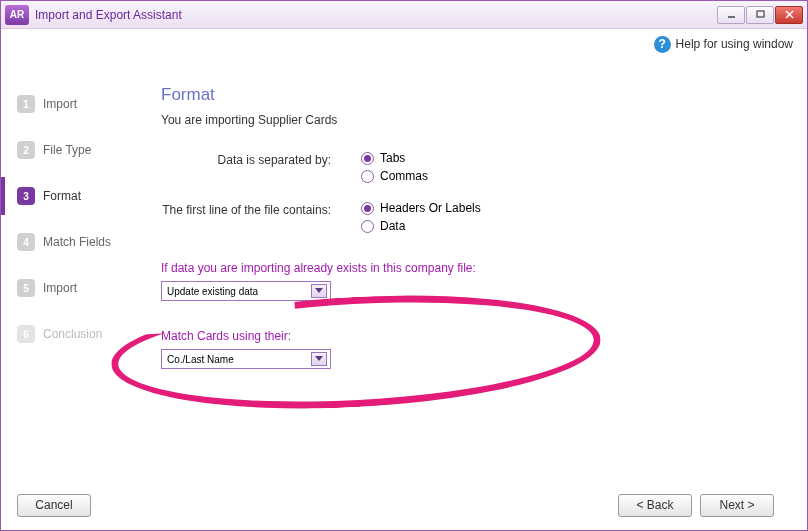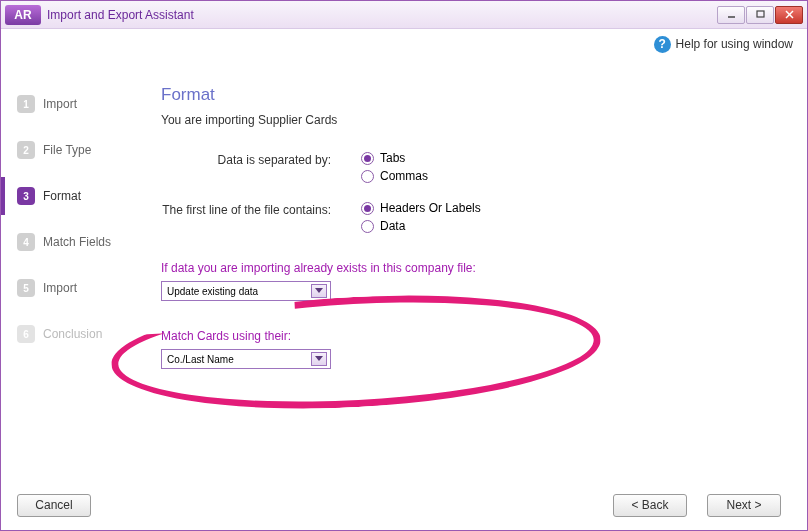--- a/index.html
+++ b/index.html
@@ -1,19 +1,19 @@
 <!DOCTYPE html>
 <html><head>
   <meta charset="utf-8">
   <style>
     * {margin:0;padding:0;box-sizing:border-box;}
     body {font-family:"Segoe UI",Tahoma,sans-serif;font-size:12px;background:#fff;}
     .window {width:808px;height:531px;border:1px solid #9a5ab3;position:relative;background:#fff;}
     .titlebar {height:28px;background:linear-gradient(#f8f4fb,#ece0f3);border-bottom:1px solid #d9c9e6;display:flex;align-items:center;padding:0 4px;}
-    .app-icon {width:36px;height:20px;background:linear-gradient(#b96cd8,#7a3ba3);border-radius:3px;color:#fff;font-size:12px;font-weight:bold;display:flex;align-items:center;justify-content:center;margin-right:6px;}
+    .app-icon {width:24px;height:20px;background:linear-gradient(#b96cd8,#7a3ba3);border-radius:3px;color:#fff;font-size:10px;font-weight:bold;display:flex;align-items:center;justify-content:center;margin-right:6px;}
     .title-text {color:#6a289a;font-size:12px;flex:1;}
     .win-controls {display:flex;gap:1px;}
     .win-btn {width:28px;height:18px;border:1px solid #b7a3c9;background:linear-gradient(#fdfcfe,#e8def0);display:flex;align-items:center;justify-content:center;font-size:10px;color:#555;border-radius:2px;}
     .win-btn.close {background:linear-gradient(#f07a71,#c9382e);color:#fff;border-color:#a03028;}
     .help-row {height:30px;display:flex;justify-content:flex-end;align-items:center;padding:0 14px;}
     .help-link {display:flex;align-items:center;gap:5px;color:#333;}
     .help-icon {width:17px;height:17px;border-radius:50%;background:#2e8fd6;color:#fff;font-weight:bold;display:flex;align-items:center;justify-content:center;font-size:12px;}
     .body {position:absolute;top:58px;bottom:50px;left:0;right:0;display:flex;}
     .sidebar {width:140px;padding:26px 0 0 14px;}
     .step {display:flex;align-items:center;height:38px;margin-bottom:8px;color:#666;font-size:12px;position:relative;padding-left:2px;}
@@ -29,21 +29,21 @@
     .row {display:flex;align-items:flex-start;margin-bottom:8px;}
     .label-col {width:200px;text-align:right;padding-right:30px;color:#333;padding-top:2px;}
     .options-col {display:flex;flex-direction:column;gap:4px;}
     .radio {display:flex;align-items:center;gap:6px;}
     .radio-outer {width:13px;height:13px;border-radius:50%;border:1px solid #8b5aa8;display:flex;align-items:center;justify-content:center;background:#fff;}
     .radio-outer.checked::after {content:"";width:7px;height:7px;border-radius:50%;background:#7a38a3;}
     .section-label {margin-top:18px;color:#a21caf;margin-bottom:6px;}
     .dropdown {width:170px;height:20px;border:1px solid #9d74be;background:#fff;display:flex;align-items:center;padding:0 3px 0 5px;font-size:10px;justify-content:space-between;}
     .dd-btn {width:16px;height:14px;border:1px solid #9d74be;background:linear-gradient(#f5effa,#e2d4ee);display:flex;align-items:center;justify-content:center;}
     .dd-btn svg {display:block;}
-    .footer {position:absolute;bottom:0;left:0;right:10px;height:50px;display:flex;align-items:center;padding:0 16px;gap:20px;}
+    .footer {position:absolute;bottom:0;left:0;right:17px;height:50px;display:flex;align-items:center;padding:0 16px;gap:8px;}
     .spacer {flex:1;}
     .btn {min-width:74px;height:23px;border:1px solid #9a9a9a;background:linear-gradient(#fdfdfd,#e5e5e5);border-radius:3px;font-size:12px;color:#333;display:flex;align-items:center;justify-content:center;padding:0 12px;}
     .annot {position:absolute;left:-30px;top:238px;width:490px;height:110px;border:7px solid #e31c79;border-radius:50%;pointer-events:none;transform:rotate(-3deg);clip-path:polygon(0 0,100% 0,100% 100%,0 100%,0 24%,38% 24%,38% 0);}
   </style>
 </head>
 <body>
 
 <div class="window">
   <div class="titlebar">
     <div class="app-icon">AR</div>

